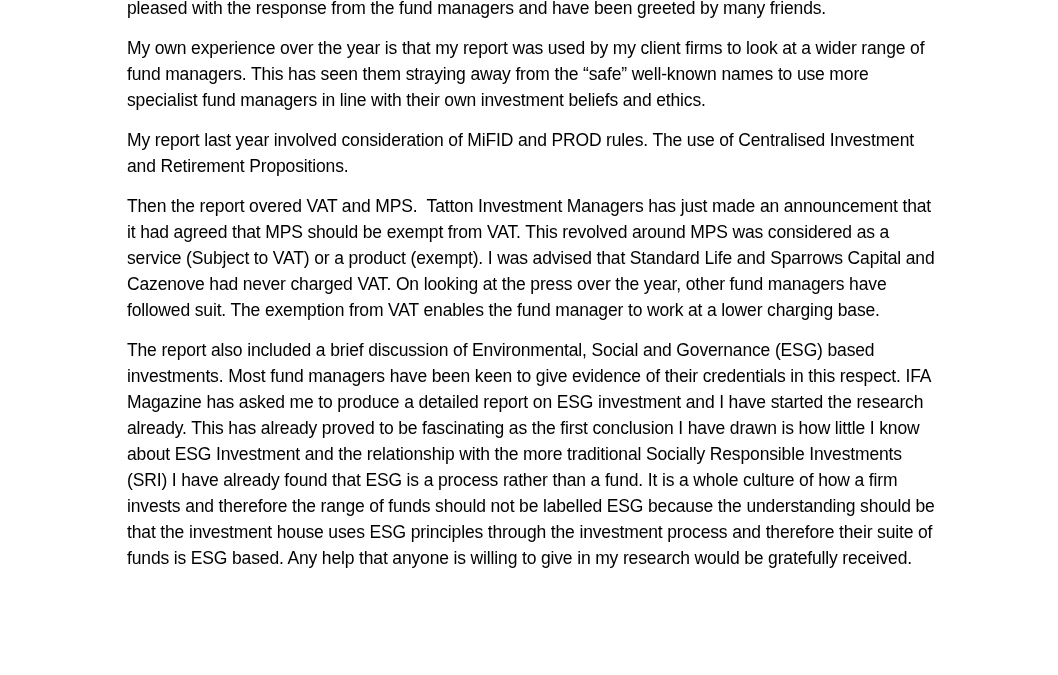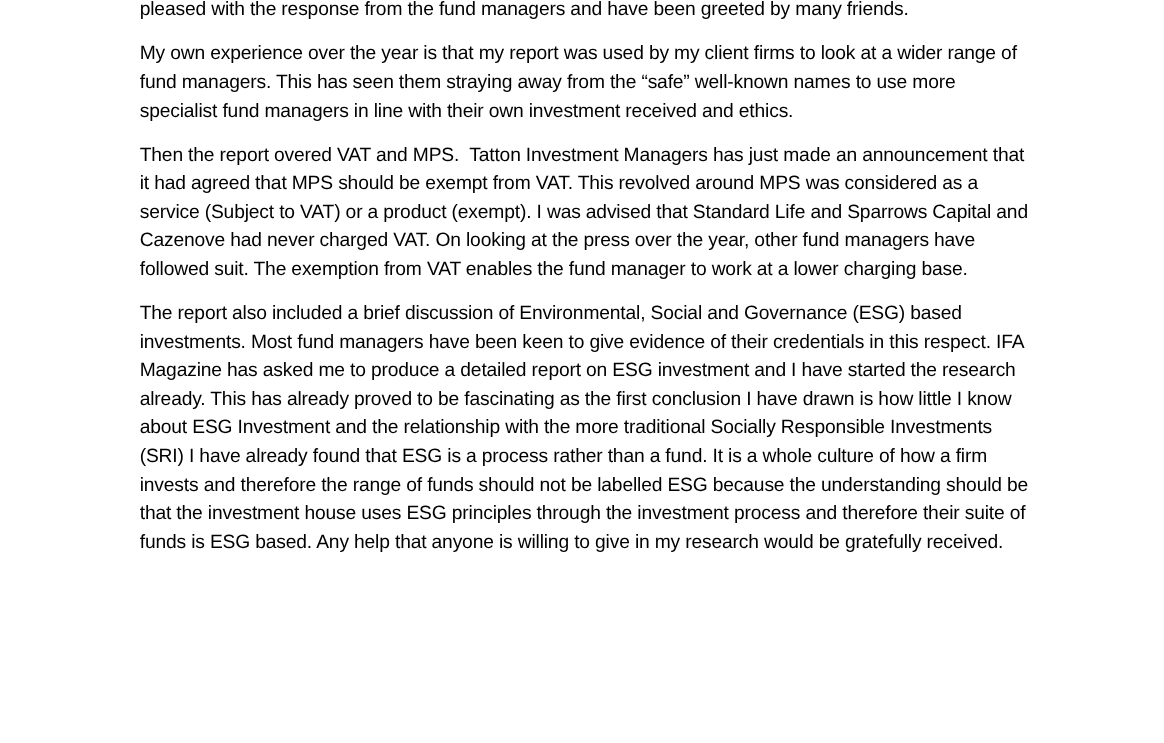--- a/index.html
+++ b/index.html
@@ -28,16 +28,17 @@
     color: #000000;
     white-space: pre-wrap;
     text-align: left;
   }
 </style>
 </head>
 <body>
 
 <div class="page">
   <p>pleased with the response from the fund managers and have been greeted by many friends.</p>
-  <p>My own experience over the year is that my report was used by my client firms to look at a wider range of fund managers. This has seen them straying away from the “safe” well-known names to use more specialist fund managers in line with their own investment received and ethics.</p>
+  <p>My own experience over the year is that my report was used by my client firms to look at a wider range of fund managers. This has seen them straying away from the “safe” well-known names to use more specialist fund managers in line with their own investment beliefs and ethics.</p>
+  <p>My report last year involved consideration of MiFID and PROD rules. The use of Centralised Investment and Retirement Propositions.</p>
   <p>Then the report overed VAT and MPS.  Tatton Investment Managers has just made an announcement that it had agreed that MPS should be exempt from VAT. This revolved around MPS was considered as a service (Subject to VAT) or a product (exempt). I was advised that Standard Life and Sparrows Capital and Cazenove had never charged VAT. On looking at the press over the year, other fund managers have followed suit. The exemption from VAT enables the fund manager to work at a lower charging base.</p>
   <p>The report also included a brief discussion of Environmental, Social and Governance (ESG) based investments. Most fund managers have been keen to give evidence of their credentials in this respect. IFA Magazine has asked me to produce a detailed report on ESG investment and I have started the research already. This has already proved to be fascinating as the first conclusion I have drawn is how little I know about ESG Investment and the relationship with the more traditional Socially Responsible Investments (SRI) I have already found that ESG is a process rather than a fund. It is a whole culture of how a firm invests and therefore the range of funds should not be labelled ESG because the understanding should be that the investment house uses ESG principles through the investment process and therefore their suite of funds is ESG based. Any help that anyone is willing to give in my research would be gratefully received.</p>
 </div>
 
 </body></html>

